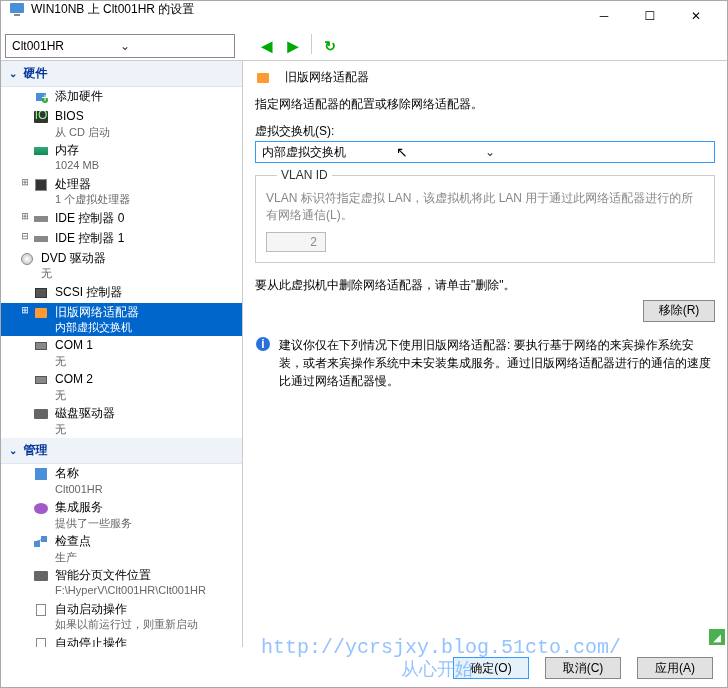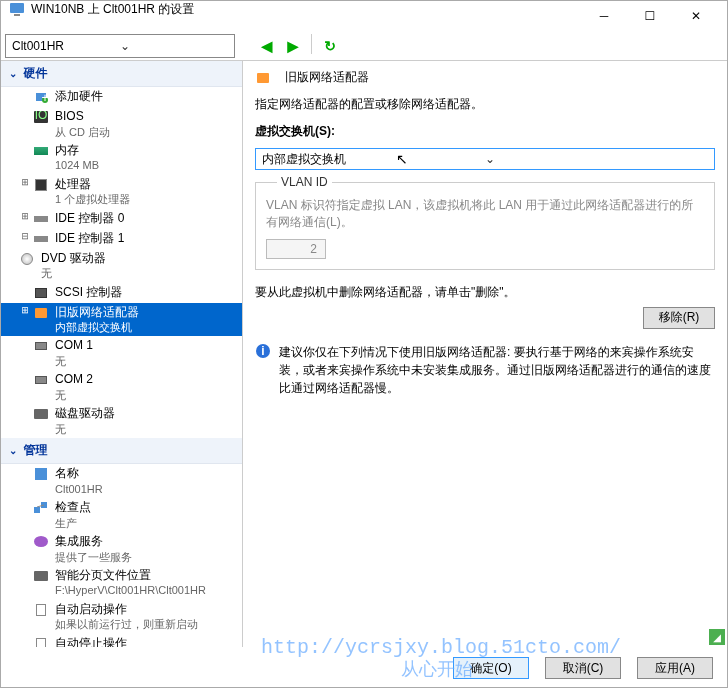--- a/index.html
+++ b/index.html
@@ -30,21 +30,21 @@
 .tree-item.selected .sub { color: #fff; }
 .tree-exp { width: 12px; display: inline-flex; align-items: center; justify-content: center; color: #666; font-size: 9px; margin-right: 2px; cursor: pointer; }
 .tree-icon { width: 16px; height: 16px; margin-right: 6px; display: flex; align-items: center; justify-content: center; flex-shrink: 0; }
 .tree-labels { display: flex; flex-direction: column; line-height: 1.3; }
 .tree-labels .sub { color: #666; font-size: 11px; }
 
 .detail { flex: 1; padding: 8px 12px; position: relative; }
 .detail-header { display: flex; align-items: center; gap: 8px; margin-bottom: 10px; }
 .detail-header-text { color: #000; }
 .detail-desc { margin: 6px 0 10px 0; color: #000; }
-.field-label { margin-bottom: 8px; font-weight: bold; }
+.field-label { margin-bottom: 1px; }
 .dropdown { width: 100%; height: 22px; border: 1px solid #3399ff; display: flex; align-items: center; padding: 0 6px; background: #fff; position: relative; }
 .dropdown span { flex: 1; }
 .cursor-pointer { position: absolute; left: 140px; top: 2px; font-size: 14px; pointer-events: none; }
 
 .groupbox { border: 1px solid #ccc; margin-top: 12px; padding: 10px; position: relative; }
 .groupbox-title { position: absolute; top: -8px; left: 21px; background: #fff; padding: 0 4px; color: #333; }
 .checkbox-row { display: flex; align-items: center; gap: 6px; margin-bottom: 8px; }
 .checkbox-box { width: 13px; height: 13px; border: 1px solid #888; background: #fff; }
 .vlan-help { color: #888; line-height: 1.4; margin: 4px 0 8px 0; }
 .vlan-input { width: 60px; height: 20px; border: 1px solid #bbb; color: #888; text-align: right; padding: 0 8px; background: #f5f5f5; }
@@ -259,46 +259,46 @@
         </span>
       <div class="tree-labels">
           <span>名称</span>
           <span class="sub">Clt001HR</span>
         </div>
     </div>
 
     <div class="tree-item">
       <span class="tree-exp"></span>
       <span class="tree-icon">
+          <div class="ic-gear-oval"></div>
+        </span>
+      <div class="tree-labels">
+          <span>集成服务</span>
+          <span class="sub">提供了一些服务</span>
+        </div>
+    </div>
+
+    <div class="tree-item">
+      <span class="tree-exp"></span>
+      <span class="tree-icon">
         <svg width="14" height="12" viewBox="0 0 14 12">
             <rect x="0" y="5" width="6" height="6" fill="#4a90d9"></rect>
             <rect x="7" y="0" width="6" height="6" fill="#4a90d9"></rect>
             <path d="M3 5 L10 3" stroke="#888"></path>
           </svg>
       </span>
       <div class="tree-labels">
           <span>检查点</span>
           <span class="sub">生产</span>
         </div>
     </div>
 
     <div class="tree-item">
       <span class="tree-exp"></span>
       <span class="tree-icon">
-          <div class="ic-gear-oval"></div>
-        </span>
-      <div class="tree-labels">
-          <span>集成服务</span>
-          <span class="sub">提供了一些服务</span>
-        </div>
-    </div>
-
-    <div class="tree-item">
-      <span class="tree-exp"></span>
-      <span class="tree-icon">
           <div class="ic-disk"></div>
         </span>
       <div class="tree-labels">
           <span>智能分页文件位置</span>
           <span class="sub">F:\HyperV\Clt001HR\Clt001HR</span>
         </div>
     </div>
 
     <div class="tree-item">
       <span class="tree-exp"></span>

